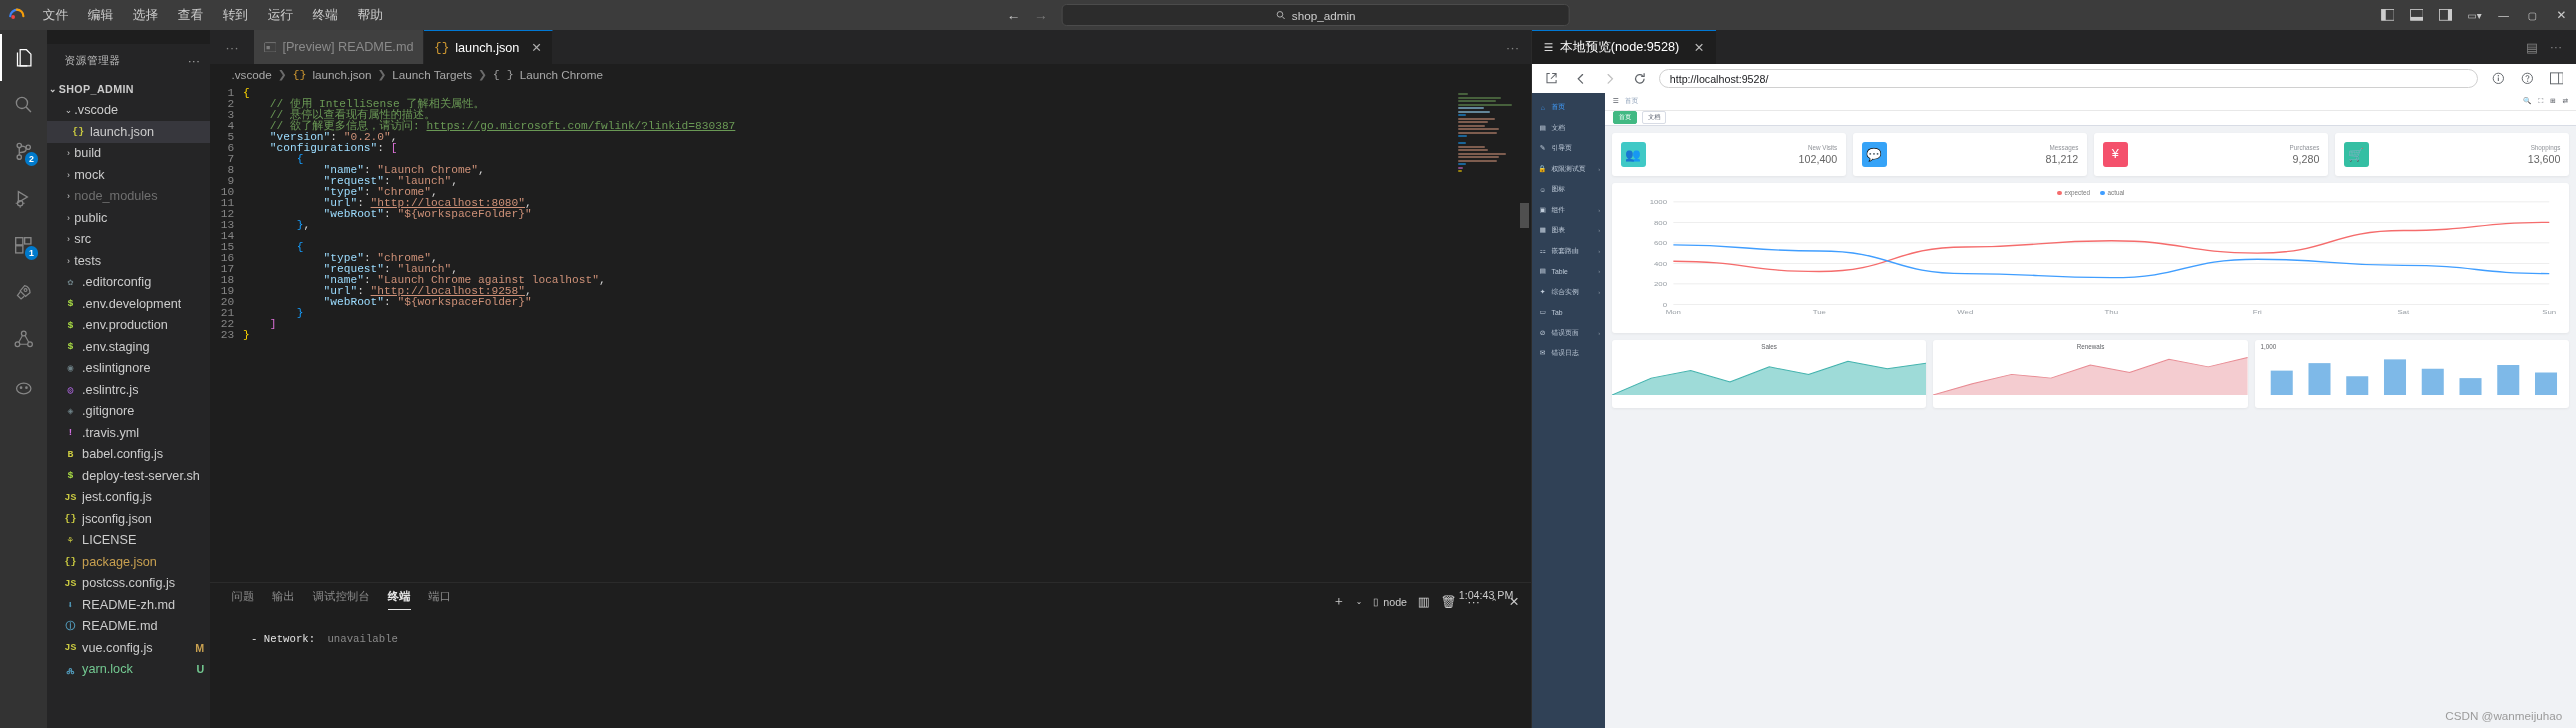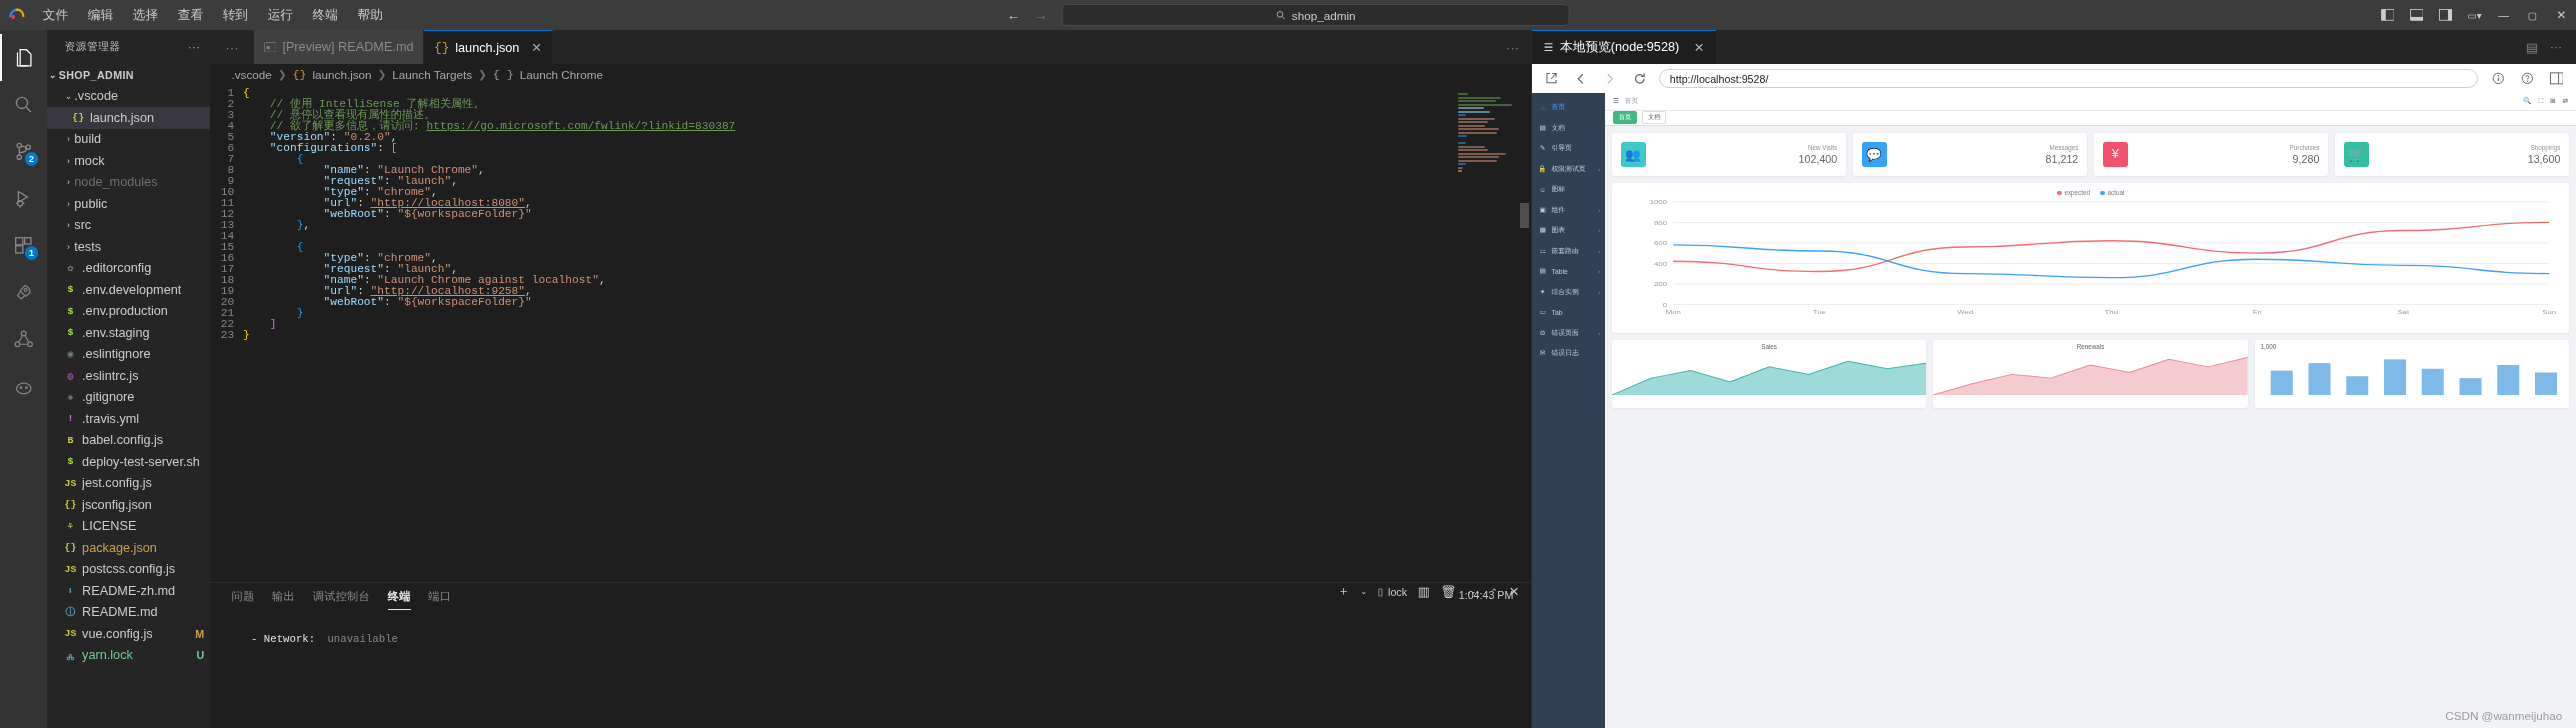--- a/index.html
+++ b/index.html
@@ -39,21 +39,21 @@
   .ab-item { width:47px; height:47px; display:flex; align-items:center; justify-content:center; position:relative; color:#868686; }
   .ab-item.active { color:#ffffff; box-shadow: inset 2px 0 0 #ffffff; }
   .ab-badge {
     position:absolute; right:8.8px; bottom:8.8px; background:#007acc; color:#fff;
     font-size:8.8px; min-width:13.7px; height:13.7px; border-radius:6.8px;
     display:flex; align-items:center; justify-content:center; padding:0 2.9px; font-weight:600;
   }
   .ab-spacer { flex:1; }
 
   
-  .sidebar { width: 163px; background: #252526; display:flex; flex-direction:column; flex:0 0 163px; }
+  .sidebar { width: 163px; background: #252526; display:flex; flex-direction:column; flex:0 0 163px;margin-top:14px; }
   .sb-header {
     height: 34px; display:flex; align-items:center; justify-content:space-between;
     padding: 0 9.8px 0 17.6px; color:#bbbbbb; font-size:10.7px; letter-spacing:0.5px;
   }
   .sb-tree { flex:1; overflow:hidden; font-size:12.7px; color:#cccccc; }
   .row { height: 21.5px; display:flex; align-items:center; padding-right:5.9px; white-space:nowrap; cursor:pointer; }
   .row.selected { background:#37373d; }
   .row.root { font-weight: 700; font-size:10.7px; letter-spacing:0.4px; }
   .chev { width:11.7px; display:inline-flex; justify-content:center; color:#cccccc; font-size:8.8px; flex:0 0 11.7px; }
   .ficon { width:15.6px; text-align:center; font-size:9.8px; font-weight:700; flex:0 0 15.6px; margin-right:3.9px; font-family:"Liberation Mono", monospace;}
@@ -92,21 +92,21 @@
   .c-brace-p { color:#da70d6; }
   .c-brace-b { color:#179fff; }
   .c-link { color:#6a9955; text-decoration:underline; }
   .c-urlstr { color:#ce9178; text-decoration:underline; }
   .minimap { position:absolute; right:11.7px; top:7.8px; width:61px; height:117px; opacity:.55; }
   .mm-line { height:2px; margin-bottom:1.5px; border-radius:1px; }
   .scroll-thumb { position:absolute; right:2px; top:117px; width:8.8px; height:25.4px; background:#4f4f4f; border-radius:0; }
 
   
   .panel { height:146px; flex:0 0 146px; background:#1e1e1e; border-top:1px solid #2b2b2b; display:flex; flex-direction:column; }
-  .panel-tabs { height:27px; display:flex; align-items:flex-start; padding-left:21.5px; gap:17.6px; flex:0 0 27px; position:relative; }
+  .panel-tabs { height:27px; display:flex; align-items:flex-end; padding-left:21.5px; gap:17.6px; flex:0 0 27px; position:relative; }
   .ptab { font-size:11.2px; color:#8d8d8d; height:27px; display:flex; align-items:center; letter-spacing:0.3px; }
   .ptab.active { color:#e7e7e7; font-weight:700; box-shadow: inset 0 -1px 0 #e7e7e7; }
   .panel-actions { margin-left:auto; display:flex; align-items:center; gap:10.7px; padding-right:11.7px; color:#cccccc; font-size:12.7px; }
   .term-select { display:flex; align-items:center; gap:4.9px; font-size:10.7px; color:#cccccc; }
   .terminal { flex:1; padding:5.9px 0 0 21.5px; font-family:"Liberation Mono","DejaVu Sans Mono",monospace; font-size:10.7px; line-height:12.7px; color:#cccccc; position:relative; }
   .t-done { background:#00b894; color:#0b2f25; font-weight:700; padding:0 3.9px; border-radius:1px; }
   .t-green { color:#23d18b; }
   .t-blue { color:#3b8eea; }
   .t-dim { color:#8a8a8a; }
   .t-white { color:#e5e5e5; }
@@ -513,21 +513,21 @@
           <div class="ptab">问题</div>
           <div class="ptab">输出</div>
           <div class="ptab">调试控制台</div>
           <div class="ptab active">终端</div>
           <div class="ptab">端口</div>
           <div class="panel-actions">
             <span>＋</span>
             <span style="font-size:7.8px;">⌄</span>
             <span class="term-select">
               <span style="font-size:9.8px;">▯</span>
-              <span>lock</span>
+              <span>node</span>
             </span>
             <span>▥</span>
             <span>🗑</span>
             <span>···</span>
             <span style="font-size:8.8px;">⌃</span>
             <span>✕</span>
           </div>
         </div>
         <div class="terminal">
           <div class="term-time">1:04:43 PM</div>

